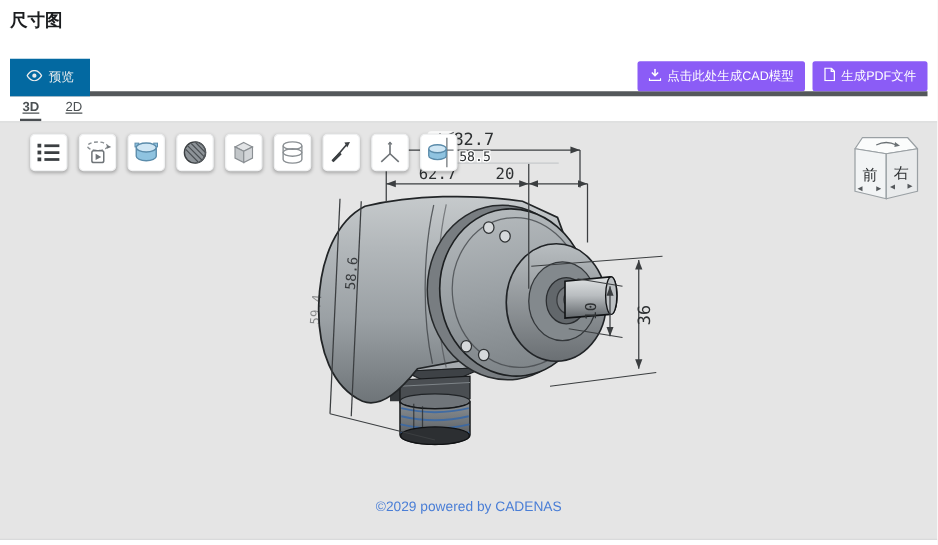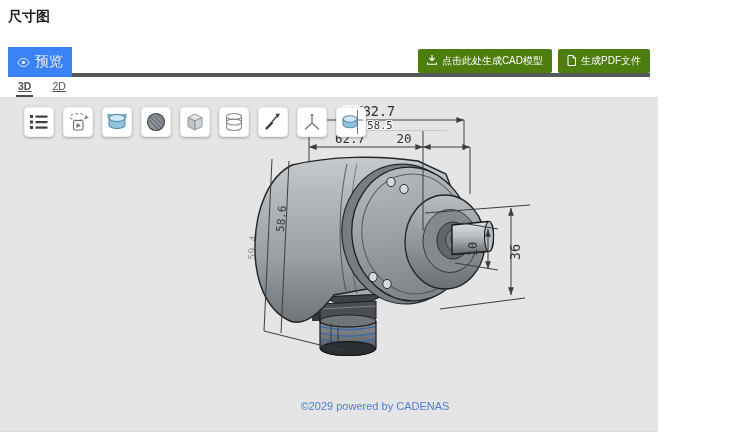--- a/index.html
+++ b/index.html
@@ -1,25 +1,25 @@
 <!DOCTYPE html>
 <html><head>
 <meta charset="utf-8">
 <style>
   html,body{margin:0;padding:0;background:#fff;}
-  .page{position:relative;width:658px;height:436px;background:#fff;overflow:hidden;
+  .page{position:relative;width:750px;height:436px;background:#fff;overflow:hidden;
         font-family:"Liberation Sans",sans-serif;-webkit-font-smoothing:antialiased;}
   .page-title{position:absolute;left:8px;top:8px;font-size:14px;font-weight:bold;color:#1b1d1f;}
   
   .tabstrip{position:absolute;left:8px;right:8px;top:47px;height:30px;}
   .tabstrip .bar{position:absolute;left:0;right:0;bottom:0;height:4px;background:#54585b;}
-  .preview-tab{position:absolute;left:0;top:0;height:30px;width:64px;background:#3b82f6;color:#eceeef;
-        display:flex;align-items:center;justify-content:center;gap:5px;font-size:14px;cursor:pointer;}
+  .preview-tab{position:absolute;left:0;top:0;height:30px;width:64px;background:#0369a1;color:#eceeef;
+        display:flex;align-items:center;justify-content:center;gap:5px;font-size:10px;cursor:pointer;}
   .actions{position:absolute;right:0;top:2px;display:flex;gap:6px;}
-  .dark-btn{background:#4d7c0f;color:#fff;font-size:10px;border:none;border-radius:2px;
+  .dark-btn{background:#8b5cf6;color:#fff;font-size:10px;border:none;border-radius:2px;
         display:inline-flex;align-items:center;gap:5px;padding:5px 9px;cursor:pointer;
         font-family:"Liberation Sans",sans-serif;}
   
   .subtabs{position:absolute;left:16px;top:80px;display:flex;gap:17px;font-size:10.5px;color:#4b5053;}
   .subtab{padding:0 2px 3px 2px;cursor:pointer;text-decoration:underline;}
   .subtab.active{border-bottom:3px solid #4a4e52;font-weight:bold;}
   
   .viewport{position:absolute;left:0;top:97px;width:750px;height:333px;
         border-top:1px solid #dcdddd;border-bottom:1px solid #d9dadb;background:#e5e5e5;}
   .scene{position:absolute;left:0;top:0;}

